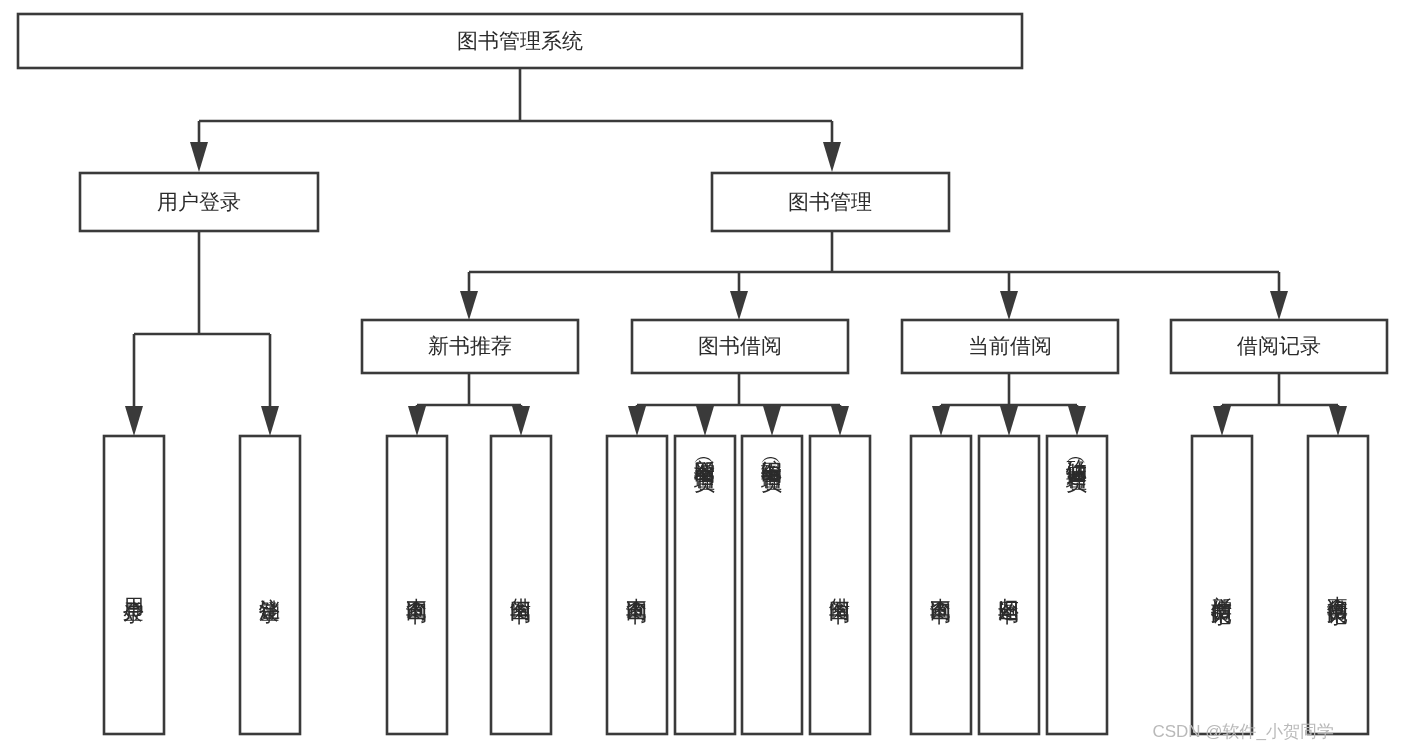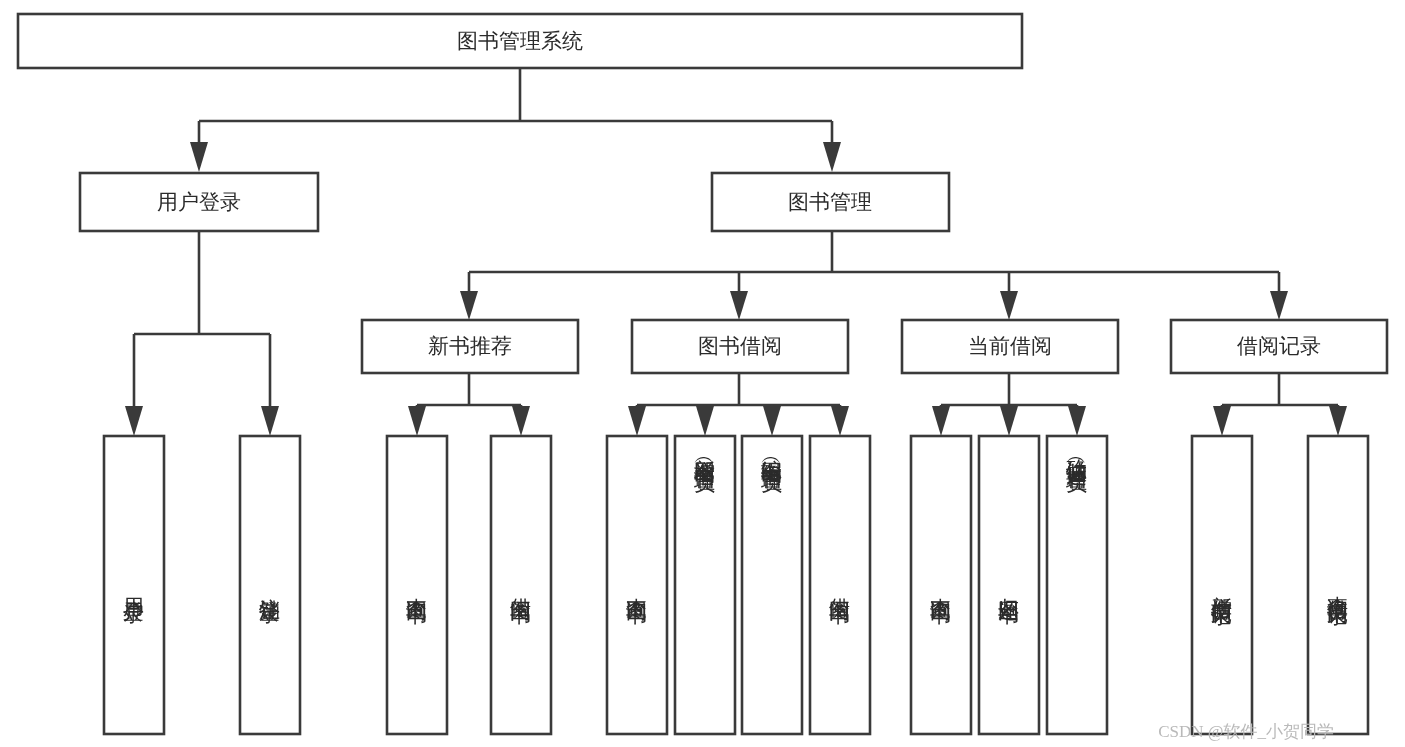--- a/index.html
+++ b/index.html
@@ -63,21 +63,21 @@
     font-size: 21px;
     color: #2b2b2b;
     letter-spacing: 2px;
     line-height: 1;
     white-space: nowrap;
   }
   .watermark {
     position: absolute;
     right: 10px;
     bottom: 4px;
-    font-family: Liberation Serif, serif;
+    font-family: Liberation Sans, sans-serif;
     font-size: 17px;
     color: #b9b9b9;
     white-space: nowrap;
     pointer-events: none;
   }
 </style>
 </head>
 <body>
 
 <div id="diagram-root">

